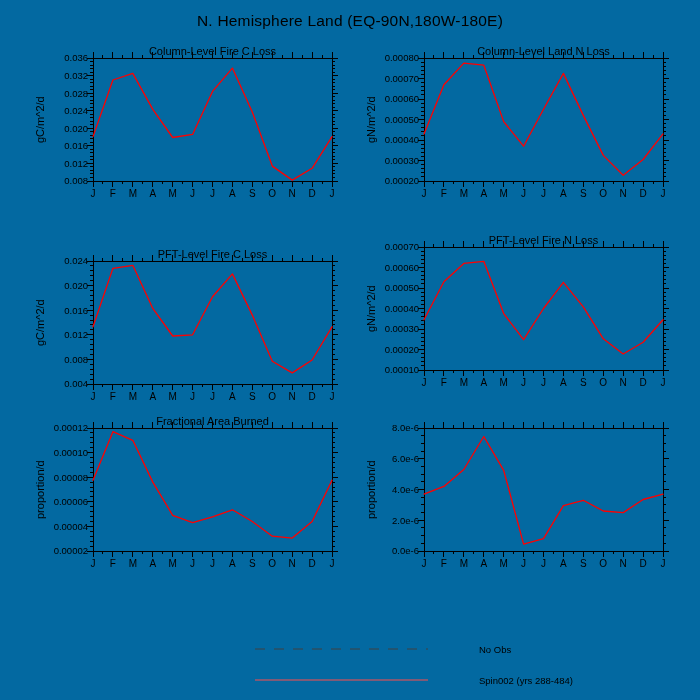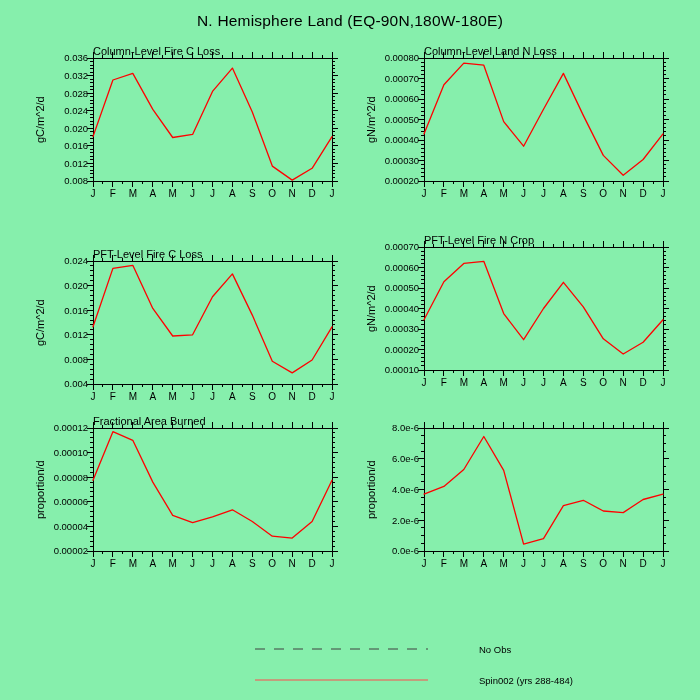--- a/index.html
+++ b/index.html
@@ -1,24 +1,24 @@
 <!DOCTYPE html>
 <html><head>
 <meta charset="utf-8">
 <style>
   html,body{margin:0;padding:0;background:#fff;}
   body{font-family:"Liberation Sans",sans-serif;color:#000;}
-  .canvas{position:relative;width:700px;height:700px;background:#86efac;overflow:hidden;}
+  .canvas{position:relative;width:700px;height:700px;background:#0369a1;overflow:hidden;}
   .main-title{position:absolute;left:0;top:12px;width:700px;text-align:center;
               font-size:15.5px;letter-spacing:.2px;}
   .chart{position:absolute;width:330px;height:178px;margin:0;padding:0;}
   .pos-c0{left:10px;top:44px;}  .pos-c1{left:341px;top:44px;}
   .pos-c2{left:10px;top:233px;margin-top:14px;} .pos-c3{left:341px;top:233px;}
   .pos-c4{left:10px;top:414px;} .pos-c5{left:341px;top:414px;}
-  .ctitle{position:absolute;left:83px;width:239px;top:1px;
+  .ctitle{position:absolute;left:83px;width:239px;top:1px;text-align:center;
           font-size:11px;line-height:12px;white-space:nowrap;}
   .ylab{position:absolute;left:22px;top:14px;height:123px;width:16px;
         display:flex;align-items:center;justify-content:center;
         font-size:11px;writing-mode:vertical-rl;transform:rotate(180deg);white-space:nowrap;}
   svg.plot{position:absolute;left:0;top:0;width:330px;height:178px;overflow:visible;}
   svg.plot text{font-family:"Liberation Sans",sans-serif;fill:#000;}
   .legend-swatch{position:absolute;left:252px;width:180px;height:16px;}
   .legend-label{position:absolute;left:443px;font-size:9.5px;white-space:nowrap;padding-left:36px;}
 </style>
 </head>
@@ -445,21 +445,21 @@
         <line x1="80" y1="18.919999999999987" x2="83" y2="18.919999999999987" stroke="#000000" stroke-width="1" shape-rendering="crispEdges"></line>
         <line x1="322" y1="18.919999999999987" x2="325" y2="18.919999999999987" stroke="#000000" stroke-width="1" shape-rendering="crispEdges"></line>
         <line x1="77" y1="14" x2="83" y2="14" stroke="#000000" stroke-width="1" shape-rendering="crispEdges"></line>
         <line x1="322" y1="14" x2="328" y2="14" stroke="#000000" stroke-width="1" shape-rendering="crispEdges"></line>
         <text x="78" y="17.4" text-anchor="end" font-size="9.5px">0.024</text>
         <polyline points="83.0,79.8 102.9,21.4 122.8,18.3 142.8,61.4 162.7,89.0 182.6,87.8 202.5,49.7 222.4,26.9 242.3,68.1 262.3,114.2 282.2,125.9 302.1,113.0 322.0,79.8" fill="none" stroke="#ff0000" stroke-width="1.3" stroke-linejoin="round" stroke-linecap="round"></polyline>
       </svg>
   </figure>
 
   <figure class="chart pos-c3">
-    <div class="ctitle">PFT-Level Fire N Crop</div>
+    <div class="ctitle">PFT-Level Fire N Loss</div>
     <div class="ylab">gN/m^2/d</div>
     <svg class="plot">
         <rect x="83" y="14" width="239" height="123" fill="none" stroke="#000000" stroke-width="1" shape-rendering="crispEdges"></rect>
         <line x1="83" y1="137" x2="83" y2="143" stroke="#000000" stroke-width="1" shape-rendering="crispEdges"></line>
         <line x1="83" y1="14" x2="83" y2="8" stroke="#000000" stroke-width="1" shape-rendering="crispEdges"></line>
         <line x1="92.95833333333333" y1="137" x2="92.95833333333333" y2="140" stroke="#000000" stroke-width="1" shape-rendering="crispEdges"></line>
         <line x1="92.95833333333333" y1="14" x2="92.95833333333333" y2="11" stroke="#000000" stroke-width="1" shape-rendering="crispEdges"></line>
         <text x="83" y="153" text-anchor="middle" font-size="10px">J</text>
         <line x1="102.91666666666667" y1="137" x2="102.91666666666667" y2="143" stroke="#000000" stroke-width="1" shape-rendering="crispEdges"></line>
         <line x1="102.91666666666667" y1="14" x2="102.91666666666667" y2="8" stroke="#000000" stroke-width="1" shape-rendering="crispEdges"></line>

